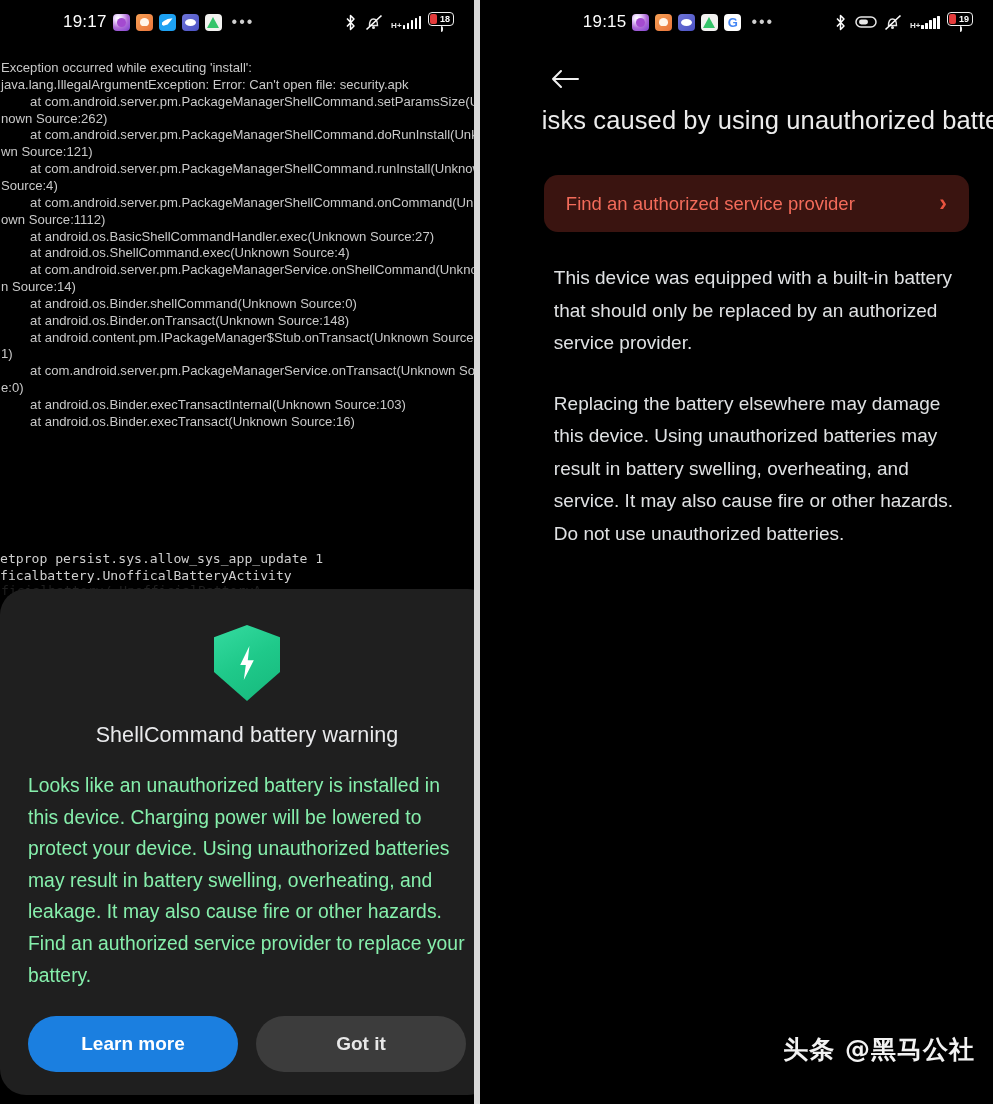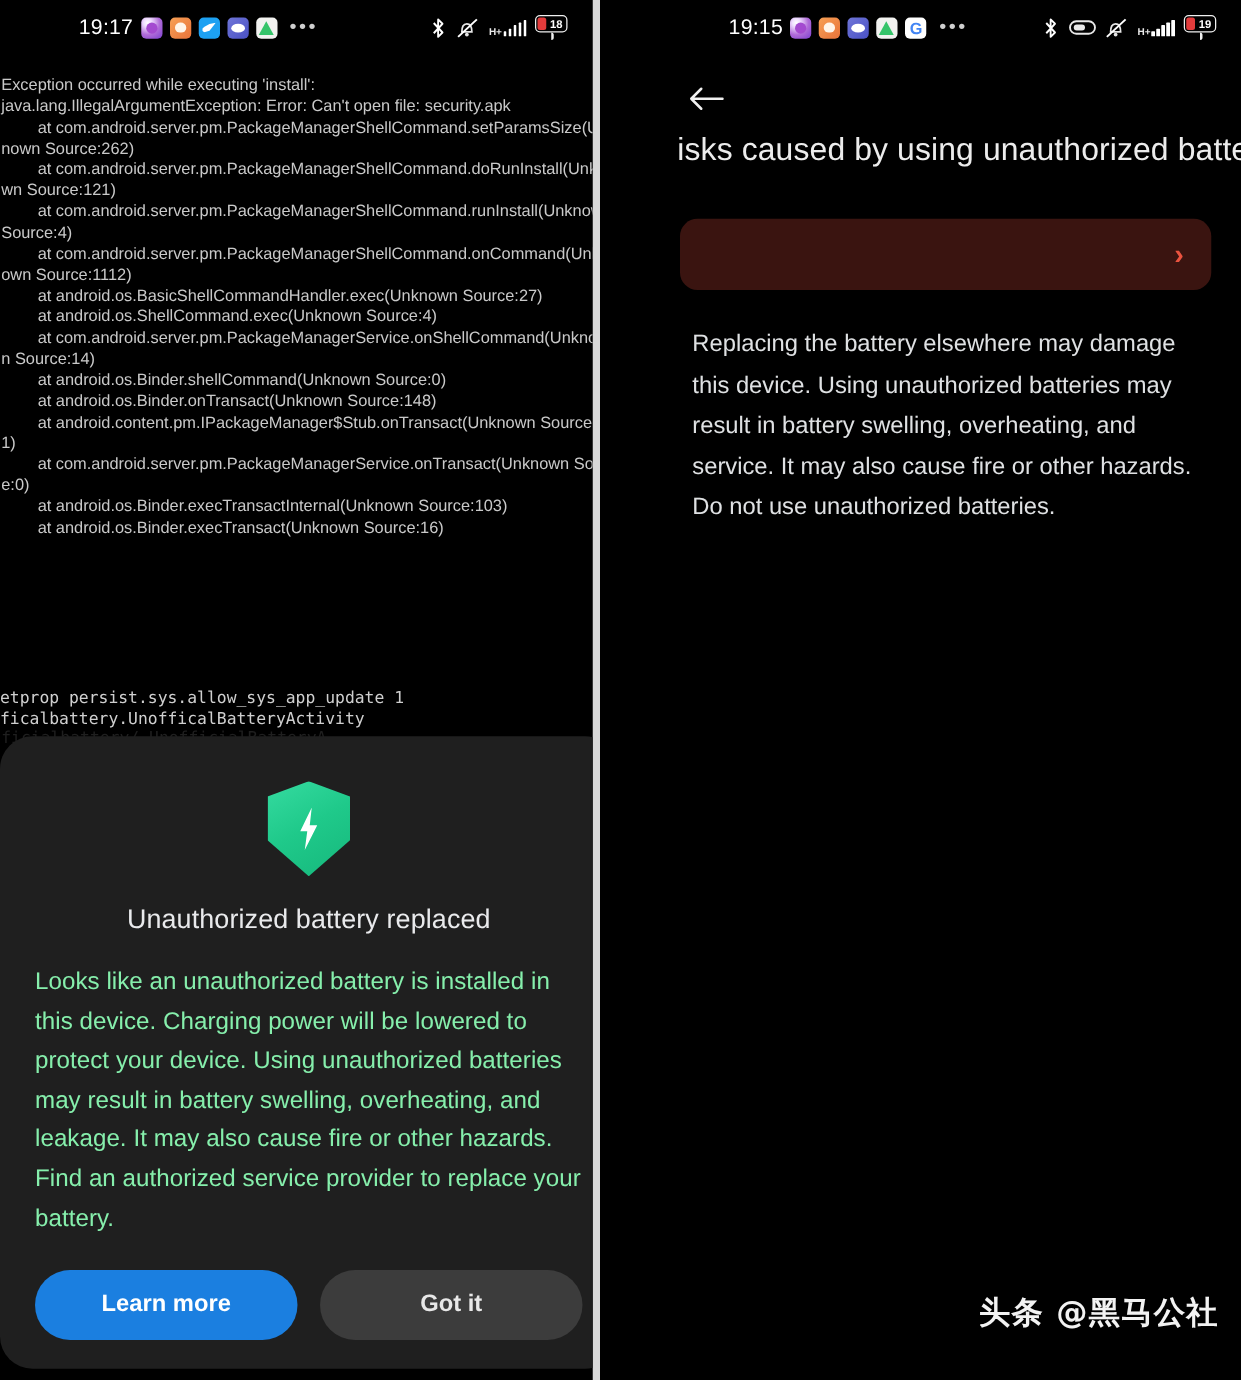--- a/index.html
+++ b/index.html
@@ -150,21 +150,21 @@
       <span class="lt">&lt;</span>
     </div>
     <div class="term-faint" style="top:583px;">ficialbattery/.UnofficialBatteryA</div>
 
     <div class="dialog">
       <div class="shield-wrap">
         <div class="shield">
           <div class="bolt"></div>
         </div>
       </div>
-      <div class="dlg-title">Unauthorized battery replaced</div>
+      <div class="dlg-title">ShellCommand battery warning</div>
       <div class="dlg-body">Looks like an unauthorized battery is installed in this device. Charging power will be lowered to protect your device. Using unauthorized batteries may result in battery swelling, overheating, and leakage. It may also cause fire or other hazards. Find an authorized service provider to replace your battery.</div>
       <div class="dlg-actions">
         <button class="btn btn-primary">Learn more</button>
         <button class="btn btn-secondary">Got it</button>
       </div>
     </div>
   </div>
 
   <div class="divider"></div>
 
@@ -215,21 +215,23 @@
 
     <div class="back-row">
       <svg class="back-arrow" viewBox="0 0 30 26">
         <path d="M28 13 H3 M11 5 L3 13 L11 21" fill="none" stroke="#f0f0f0" stroke-width="2" stroke-linecap="round" stroke-linejoin="round"></path>
       </svg>
     </div>
 
     <div class="r-title">isks caused by using unauthorized batterie</div>
 
     <div class="redbar">
+      <span class="redbar-label">Find an authorized service provider</span>
       <span class="redbar-chev">›</span>
     </div>
 
+    <div class="r-para">This device was equipped with a built-in battery that should only be replaced by an authorized service provider.</div>
     <div class="r-para second">Replacing the battery elsewhere may damage this device. Using unauthorized batteries may result in battery swelling, overheating, and service. It may also cause fire or other hazards. Do not use unauthorized batteries.</div>
 
     <div class="watermark">头条 @黑马公社</div>
   </div>
 
 </div>
 
 </body></html>

